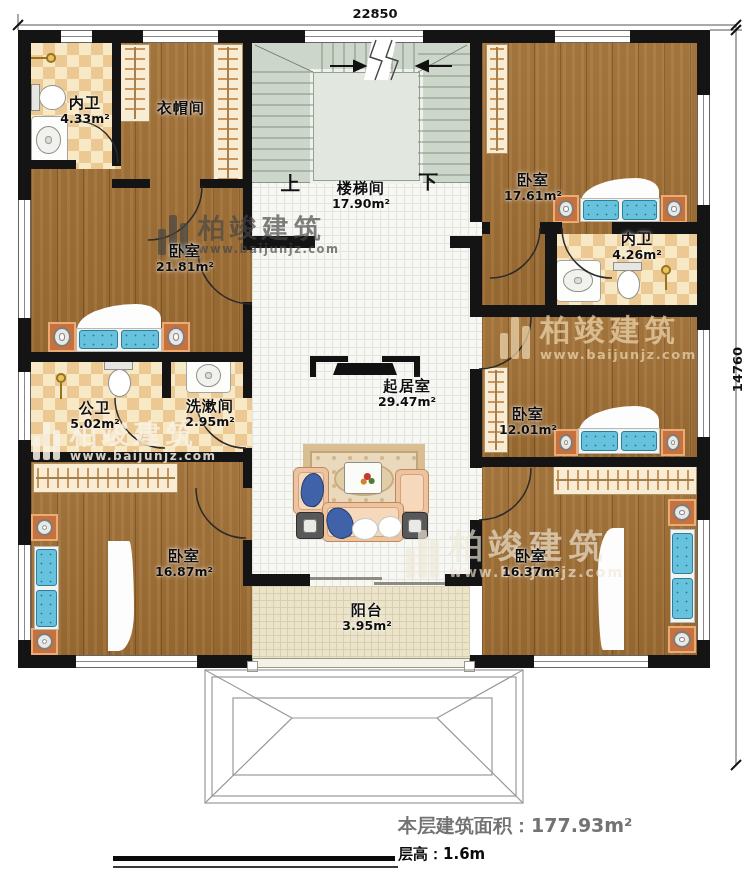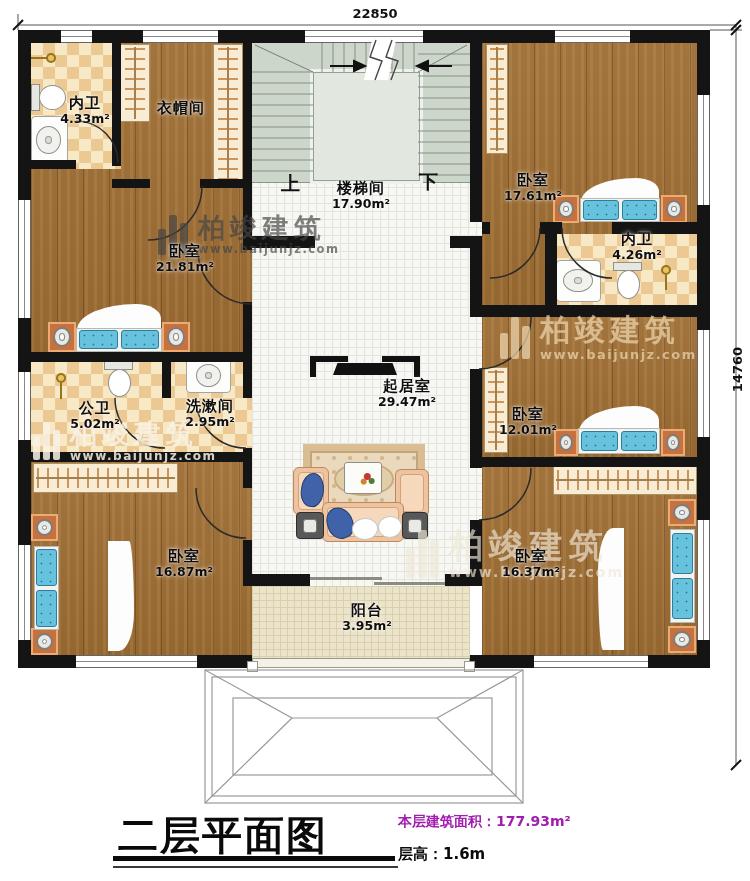--- a/index.html
+++ b/index.html
@@ -97,21 +97,21 @@
   .wm3 .brand{font-size:27px;letter-spacing:5px;} .wm3 .url{font-size:12px;letter-spacing:1.5px;}
   .wm3 .lg b:nth-child(1){width:7px;height:24px;} .wm3 .lg b:nth-child(2){width:7px;height:38px;} .wm3 .lg b:nth-child(3){width:7px;height:30px;}
   .wm4{left:406px;top:528px;color:#f0e8d8;opacity:.66;}
   .wm4 .brand{font-size:34px;letter-spacing:6px;} .wm4 .url{font-size:14px;letter-spacing:2px;}
   .wm4 .lg b:nth-child(1){width:9px;height:30px;} .wm4 .lg b:nth-child(2){width:9px;height:48px;} .wm4 .lg b:nth-child(3){width:9px;height:38px;}
   
   .t-main{position:absolute;left:118px;top:808px;font-size:40px;font-weight:bold;color:#0a0a0a;letter-spacing:2px;z-index:30;}
   .t-scale{position:absolute;left:316px;top:815px;font-size:33px;font-weight:bold;color:#0a0a0a;z-index:30;}
   .t-ul1{position:absolute;left:113px;top:856px;width:282px;height:5px;background:#0a0a0a;z-index:30;}
   .t-ul2{position:absolute;left:113px;top:866px;width:285px;height:1.5px;background:#3a3a3a;z-index:30;}
-  .t-r1{position:absolute;left:398px;top:813px;font-size:14px;font-weight:bold;color:#a21caf;z-index:30;}
+  .t-r1{position:absolute;left:398px;top:813px;font-size:19px;font-weight:bold;color:#737373;z-index:30;}
   .t-r2{position:absolute;left:398px;top:845px;font-size:15px;font-weight:bold;color:#0a0a0a;z-index:30;}
   .svgov{position:absolute;left:0;top:0;z-index:24;pointer-events:none;}
   .stairbg{position:absolute;left:252px;top:43px;width:218px;height:139px;background:#cdd6cb;border-bottom:1px solid #8a958a;z-index:5;}
   .landing{position:absolute;left:313px;top:72px;width:105px;height:107px;background:#e2e7df;
     border:1.5px solid #95a095;box-shadow:0 0 0 3px #eef1ec;z-index:6;}
 </style>
 </head>
 <body>
 
 <div id="canvas">
@@ -438,19 +438,18 @@
         <b></b>
         <b></b>
         <b></b>
       </span>
     <span class="txt">
       <span class="brand">柏竣建筑</span>
       <span class="url">www.baijunjz.com</span>
     </span>
   </div>
 
-  <div class="t-main">二层平面图</div>
   <div class="t-ul1"></div>
   <div class="t-ul2"></div>
   <div class="t-r1">本层建筑面积：177.93m²</div>
   <div class="t-r2">层高：1.6m</div>
 
 </div>
 
 </body></html>

